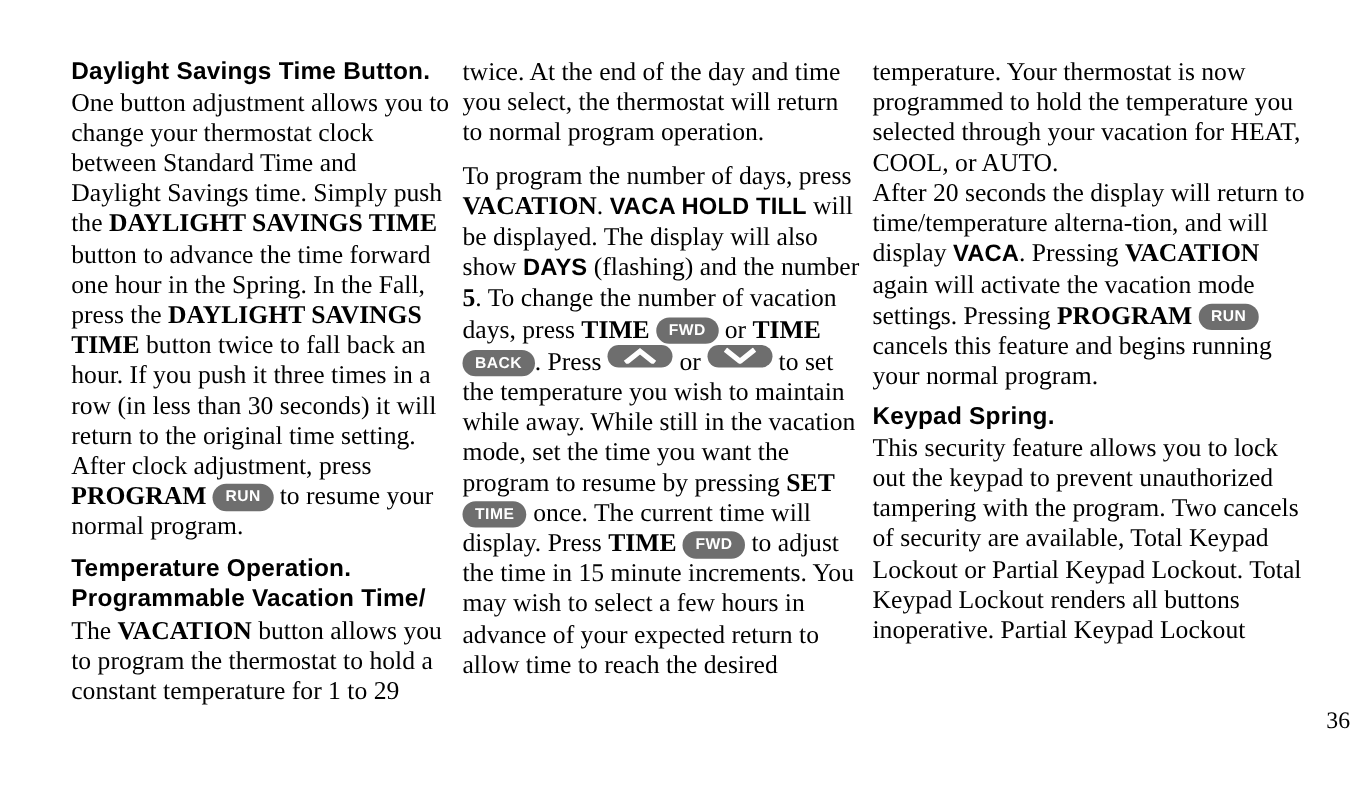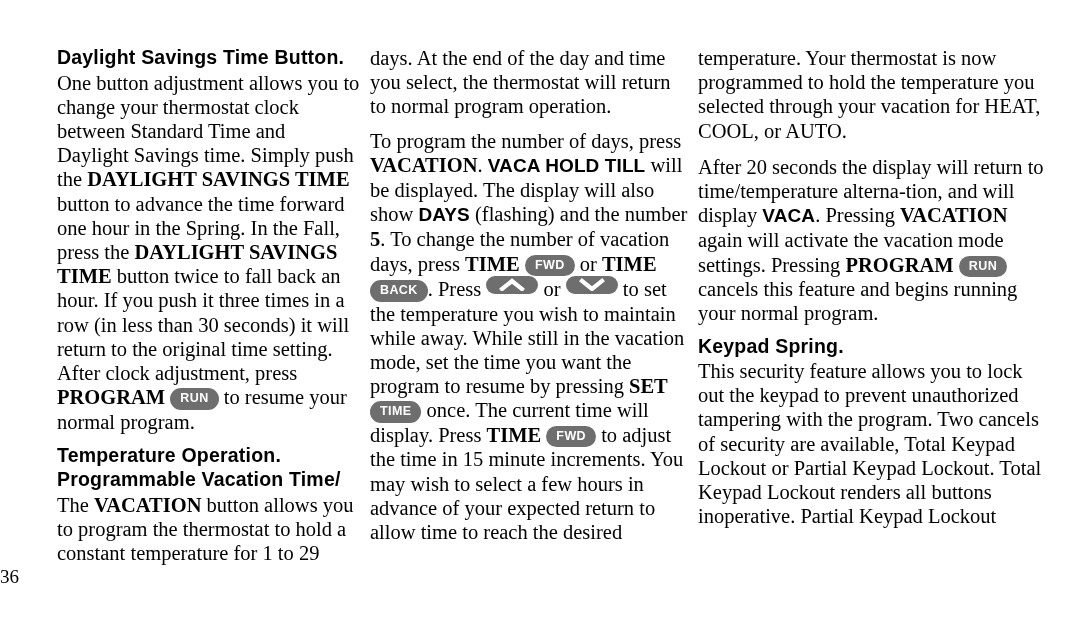--- a/index.html
+++ b/index.html
@@ -50,21 +50,21 @@
   }
 
   .p {
     font-family: "Liberation Serif", "DejaVu Serif", serif;
     font-size: 20.5px;
     line-height: 24.2px;
     margin: 0;
     color: #000;
     text-align: left;
   }
-  .p + .p { margin-top: 12px; }
+  .p + .p { margin-top: 0; }
   .p.gap { margin-top: 10px; }
 
   
   .bs {
     font-family: "Liberation Serif", "DejaVu Serif", serif;
     font-weight: bold;
   }
 
   
   .bsans {
@@ -94,21 +94,21 @@
     padding: 2px 13px 3px 13px;
     font-size: 11px;
   }
   .pill.arrow svg { display: block; }
 
   .pagenum {
     position: absolute;
     left: 0;
     top: 566px;
     width: 1080px;
-    text-align: left;
+    text-align: right;
     font-family: "Liberation Serif", "DejaVu Serif", serif;
     font-size: 19px;
     line-height: 22px;
   }
 </style>
 </head>
 <body>
 
 <div class="page">
 
@@ -123,21 +123,21 @@
       <div style="height:10px"></div>
 
       <div class="h">Temperature Operation.</div>
       <div class="h">Programmable Vacation Time/</div>
 
       <p class="p"><span>The </span><span class="bs">VACATION</span><span> button allows you to program the thermostat to hold a constant temperature for 1 to 29</span></p>
     </div>
 
     <div class="col col-2">
 
-      <p class="p">days. At the end of the day and time you select, the thermostat will return to normal program operation.</p>
+      <p class="p">twice. At the end of the day and time you select, the thermostat will return to normal program operation.</p>
 
       <p class="p gap"><span>To program the number of days, press </span><span class="bs">VACATION</span><span>. </span><span class="bsans">VACA HOLD TILL</span><span> will be displayed. The display will also show </span><span class="bsans">DAYS</span><span> (flashing) and the number </span><span class="bs">5</span><span>. To change the number of vacation days, press </span><span class="bs">TIME</span><span>&nbsp;</span><span class="pill">FWD</span><span> or </span><span class="bs">TIME</span><span>&nbsp;</span><span class="pill">BACK</span><span>. Press </span><span class="pill arrow"><svg width="26" height="13" viewBox="0 0 26 13" aria-hidden="true">
               <path d="M3 11 L13 3 L23 11" fill="none" stroke="#ffffff" stroke-width="4.2" stroke-linecap="square" stroke-linejoin="miter"></path>
             </svg></span><span> or </span><span class="pill arrow"><svg width="26" height="13" viewBox="0 0 26 13" aria-hidden="true">
               <path d="M3 3 L13 11 L23 3" fill="none" stroke="#ffffff" stroke-width="4.2" stroke-linecap="square" stroke-linejoin="miter"></path>
             </svg></span><span> to set the temperature you wish to maintain while away. While still in the vacation mode, set the time you want the program to resume by pressing </span><span class="bs">SET</span><span>&nbsp;</span><span class="pill">TIME</span><span> once. The current time will display. Press </span><span class="bs">TIME</span><span>&nbsp;</span><span class="pill">FWD</span><span> to adjust the time in 15 minute increments. You may wish to select a few hours in advance of your expected return to allow time to reach the desired</span></p>
     </div>
 
     <div class="col col-3">
 

